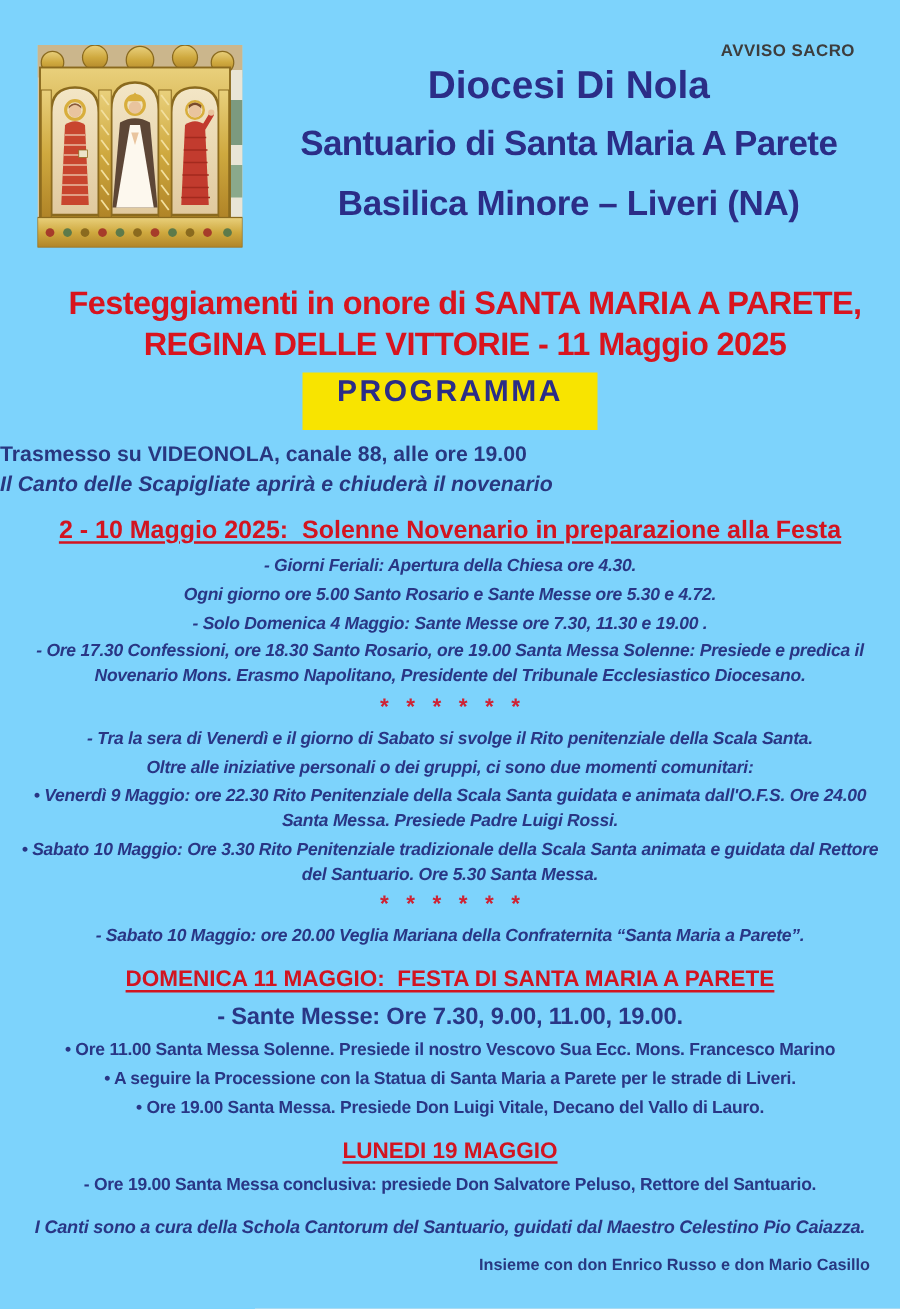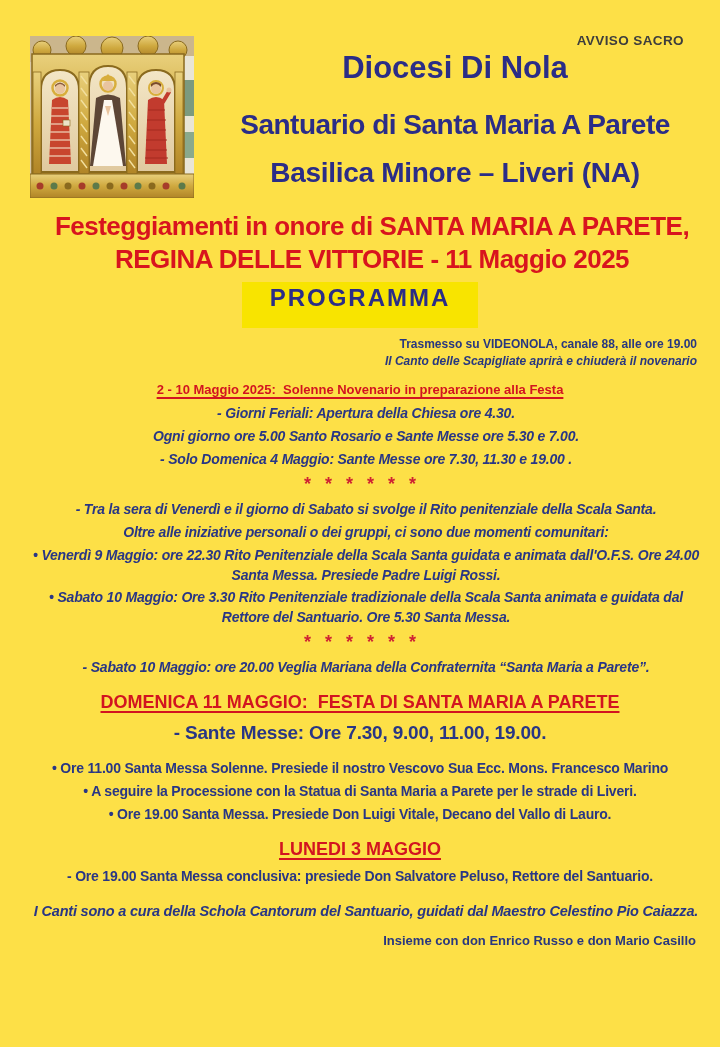--- a/index.html
+++ b/index.html
@@ -1,62 +1,62 @@
 <!DOCTYPE html>
 <html><head>
 <meta charset="utf-8">
 <style>
   html,body{margin:0;padding:0;background:#e8e8e8;}
   .page{
     position:relative;
     width:720px;height:1047px;
     margin:0 auto;
-    background:#fde047;
+    background:#7dd3fc;
     overflow:hidden;
     font-family:"Liberation Sans","DejaVu Sans",sans-serif;
     -webkit-font-smoothing:antialiased;
   }
   .notice{
     position:absolute;top:33px;right:36px;
     font-size:13.5px;font-weight:bold;color:#3d3d3d;letter-spacing:.4px;
   }
   .header{display:flex;align-items:flex-start;padding:36px 0 0 30px;}
   .altar{width:164px;height:162px;flex:0 0 auto;}
   .titles{flex:1;text-align:center;padding:14px 8px 0 4px;color:#2b2d87;font-weight:bold;}
-  .title-1{font-size:31px;margin-bottom:23px;}
+  .title-1{font-size:31px;margin-bottom:13px;}
   .title-2{font-size:28px;margin-bottom:16px;letter-spacing:-.5px;white-space:nowrap;}
   .title-3{font-size:28px;letter-spacing:-.3px;}
   .headline{
-    margin-top:12px;text-align:center;color:#d8141e;font-weight:bold;
+    margin-top:28px;text-align:center;color:#d8141e;font-weight:bold;
     font-size:26px;line-height:1.28;letter-spacing:-.5px;padding-left:24px;
   }
   .programma-row{text-align:center;margin-top:5px;}
   .programma{
     display:inline-block;background:#f8e400;color:#2b2d87;
     font-weight:bold;font-size:24px;letter-spacing:2px;padding:2px 28px 16px;
   }
   .broadcast{
-    text-align:right;padding-right:23px;margin-top:8px;
-    font-weight:bold;font-size:12px;color:#283780;line-height:1.45;
+    padding-right:23px;margin-top:8px;
+    font-weight:bold;font-size:17px;color:#283780;line-height:1.45;
   }
   .broadcast .italic{font-style:italic;}
   .content{padding:0 13px;text-align:center;color:#293685;font-weight:bold;}
   .red-heading{
-    color:#d21420;font-size:13px;font-weight:bold;margin:12px 0 7px;
+    color:#d21420;font-size:20px;font-weight:bold;margin:12px 0 7px;
     text-decoration:underline;text-decoration-thickness:1.5px;text-underline-offset:3px;
     white-space:pre-wrap;
   }
   .red-heading.big{font-size:18px;margin:14px 0 7px;}
   .content p{margin:0 0 3px;font-size:14px;line-height:1.42;letter-spacing:-.2px;}
-  .italic{font-style:italic;padding-left:12px;}
+  .italic{font-style:italic;}
   .stars{
     color:#cf2233;font-weight:bold;font-size:18px;line-height:1;
     word-spacing:9px;margin:5px 0 7px;
   }
-  .messe{font-size:19px !important;letter-spacing:-.2px;margin:4px 0 12px !important;}
+  .messe{font-size:19px !important;letter-spacing:-.2px;margin:4px 0 2px !important;}
   .canti{font-size:14.5px !important;margin:14px 0 10px !important;}
   .footer{
     text-align:right;padding-right:24px;margin-top:6px;
     font-size:13px;font-weight:bold;color:#283780;line-height:1.5;
   }
 </style>
 </head>
 <body>
 
 <div class="page">
@@ -154,41 +154,42 @@
 
   <div class="broadcast">
     <div>Trasmesso su VIDEONOLA, canale 88, alle ore 19.00</div>
     <div class="italic">Il Canto delle Scapigliate aprirà e chiuderà il novenario</div>
   </div>
 
   <div class="content">
 
     <div class="red-heading">2 - 10 Maggio 2025:  Solenne Novenario in preparazione alla Festa</div>
     <p class="italic">- Giorni Feriali: Apertura della Chiesa ore 4.30.</p>
-    <p class="italic">Ogni giorno ore 5.00 Santo Rosario e Sante Messe ore 5.30 e 7.00.</p>
+    <p class="italic">Ogni giorno ore 5.00 Santo Rosario e Sante Messe ore 5.30 e 4.72.</p>
     <p class="italic">- Solo Domenica 4 Maggio: Sante Messe ore 7.30, 11.30 e 19.00 .</p>
+    <p class="italic">- Ore 17.30 Confessioni, ore 18.30 Santo Rosario, ore 19.00 Santa Messa Solenne: Presiede e predica il Novenario Mons. Erasmo Napolitano, Presidente del Tribunale Ecclesiastico Diocesano.</p>
 
     <div class="stars">* * * * * *</div>
 
     <p class="italic">- Tra la sera di Venerdì e il giorno di Sabato si svolge il Rito penitenziale della Scala Santa.</p>
     <p class="italic">Oltre alle iniziative personali o dei gruppi, ci sono due momenti comunitari:</p>
     <p class="italic">• Venerdì 9 Maggio: ore 22.30 Rito Penitenziale della Scala Santa guidata e animata dall'O.F.S. Ore 24.00 Santa Messa. Presiede Padre Luigi Rossi.</p>
     <p class="italic">• Sabato 10 Maggio: Ore 3.30 Rito Penitenziale tradizionale della Scala Santa animata e guidata dal Rettore del Santuario. Ore 5.30 Santa Messa.</p>
 
     <div class="stars">* * * * * *</div>
 
     <p class="italic">- Sabato 10 Maggio: ore 20.00 Veglia Mariana della Confraternita “Santa Maria a Parete”.</p>
 
     <div class="red-heading big">DOMENICA 11 MAGGIO:  FESTA DI SANTA MARIA A PARETE</div>
     <p class="messe">- Sante Messe: Ore 7.30, 9.00, 11.00, 19.00.</p>
     <p>• Ore 11.00 Santa Messa Solenne. Presiede il nostro Vescovo Sua Ecc. Mons. Francesco Marino</p>
     <p>• A seguire la Processione con la Statua di Santa Maria a Parete per le strade di Liveri.</p>
     <p>• Ore 19.00 Santa Messa. Presiede Don Luigi Vitale, Decano del Vallo di Lauro.</p>
 
-    <div class="red-heading big">LUNEDI 3 MAGGIO</div>
+    <div class="red-heading big">LUNEDI 19 MAGGIO</div>
     <p>- Ore 19.00 Santa Messa conclusiva: presiede Don Salvatore Peluso, Rettore del Santuario.</p>
 
     <p class="italic canti">I Canti sono a cura della Schola Cantorum del Santuario, guidati dal Maestro Celestino Pio Caiazza.</p>
   </div>
 
   <div class="footer">
     <div>Insieme con don Enrico Russo e don Mario Casillo</div>
   </div>
 
 </div>

